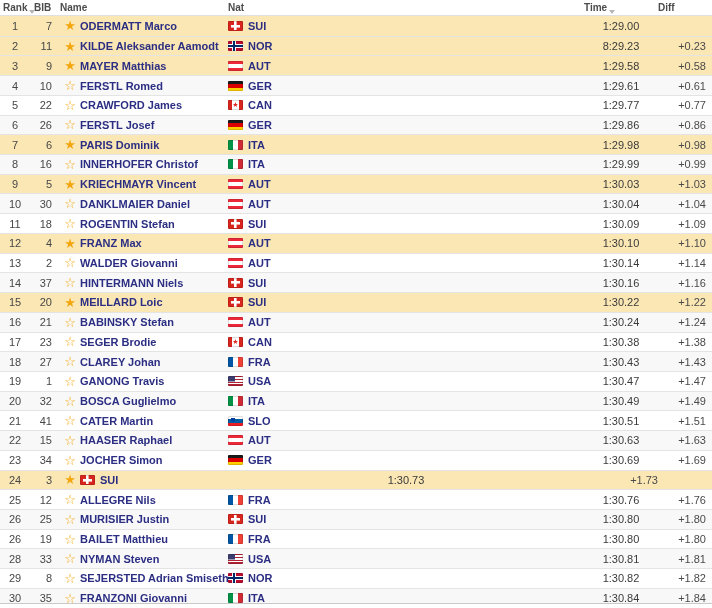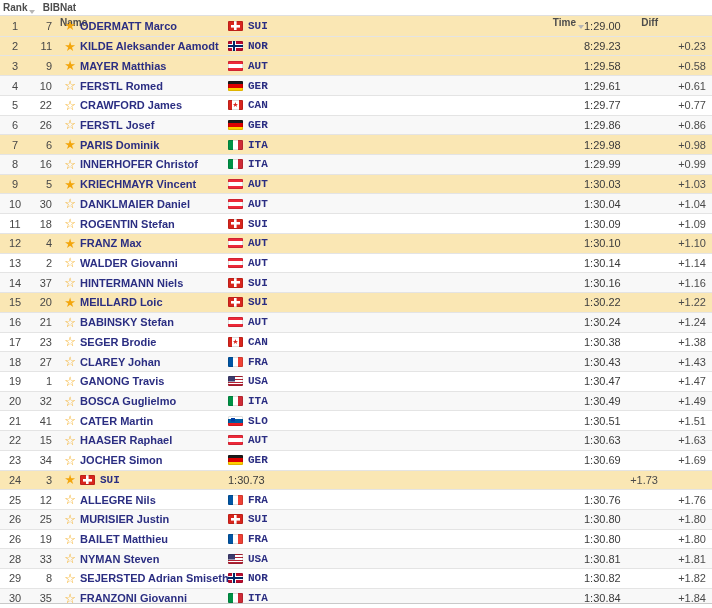--- a/index.html
+++ b/index.html
@@ -17,24 +17,24 @@
   
   .thead{
     height:16px;box-sizing:border-box;
     border-bottom:1px solid #e0e0e0;background:#fff;
   }
   .hcell{
     font-size:10px;font-weight:bold;color:#4c4c4c;
     white-space:nowrap;line-height:15px;
   }
   .hcell.rank{padding-left:3px;}
-  .hcell.bib{padding-left:4px;text-align:right;}
+  .hcell.bib{padding-left:4px;}
   .hcell.name{grid-column:3/5;}
   .hcell.nat{}
-  .hcell.time,.hcell.diff{text-align:right;}
+  .hcell.time,.hcell.diff{text-align:left;}
   .caret{
     display:inline-block;width:0;height:0;margin-left:2px;
     border-left:3px solid transparent;border-right:3px solid transparent;
     border-top:4px solid #b5b5b5;transform:translateY(3px);
   }
   
   .tbody{height:calc(608px - 16px);}
   .r{
     height:calc((608px - 16px)/30);box-sizing:border-box;
     border-top:1px solid #e4e4e4;background:#fff;cursor:pointer;
@@ -44,23 +44,23 @@
   .r.hl{background:#fae7b4;}
   .cell{font-size:11px;color:#474747;white-space:nowrap;overflow:hidden;}
   .cell.rank{text-align:center;}
   .cell.bib{text-align:right;padding-right:8px;}
   .cell.star{text-align:center;}
   .star-icon{font-size:13px;line-height:13px;color:#f3a60d;display:inline-block;}
   .star-icon.filled::before{content:"★";}
   .star-icon.outline::before{content:"☆";}
   .cell.name{font-weight:bold;color:#2b2e82;}
   .cell.nat{display:flex;align-items:center;}
-  .cell.time{text-align:left;color:#3a3a3a;}
+  .cell.time{text-align:center;color:#3a3a3a;}
   .cell.diff{text-align:right;color:#4a4a4a;padding-left:12px;}
-  .code{font-weight:bold;color:#2b2e82;font-size:11px;font-family:Liberation Mono, monospace;}
+  .code{font-weight:bold;color:#2b2e82;font-size:11px;}
   
   .flag{
     width:15px;height:10px;display:inline-block;margin-right:5px;flex:0 0 auto;
     box-shadow:inset 0 0 0 1px rgba(0,0,0,.13);border-radius:1px;position:relative;
   }
   .flag-sui{background:
     linear-gradient(#fff,#fff) 50% 50%/9px 2.6px no-repeat,
     linear-gradient(#fff,#fff) 50% 50%/2.6px 9px no-repeat,
     #d8251d;}
   .flag-nor{background:
@@ -86,22 +86,22 @@
     linear-gradient(to bottom,#fff 0 33%,#005da4 33% 66%,#ed1c24 66%);}
 </style>
 </head>
 <body>
 
 <div class="app">
 
   <div class="grid thead">
     <div class="hcell rank"><span>Rank</span><span class="caret"></span></div>
     <div class="hcell bib"><span>BIB</span></div>
+    <div class="hcell name"><span>Name</span></div>
     <div class="hcell nat"><span>Nat</span></div>
-    <div class="hcell name"><span>Name</span></div>
     <div class="hcell time"><span>Time</span><span class="caret"></span></div>
     <div class="hcell diff"><span>Diff</span></div>
   </div>
 
   <div class="tbody">
       <div class="grid r hl">
       <div class="cell rank">1</div>
       <div class="cell bib">7</div>
       <div class="cell star"><span class="star-icon filled"></span></div>
       <div class="cell name">ODERMATT Marco</div>

